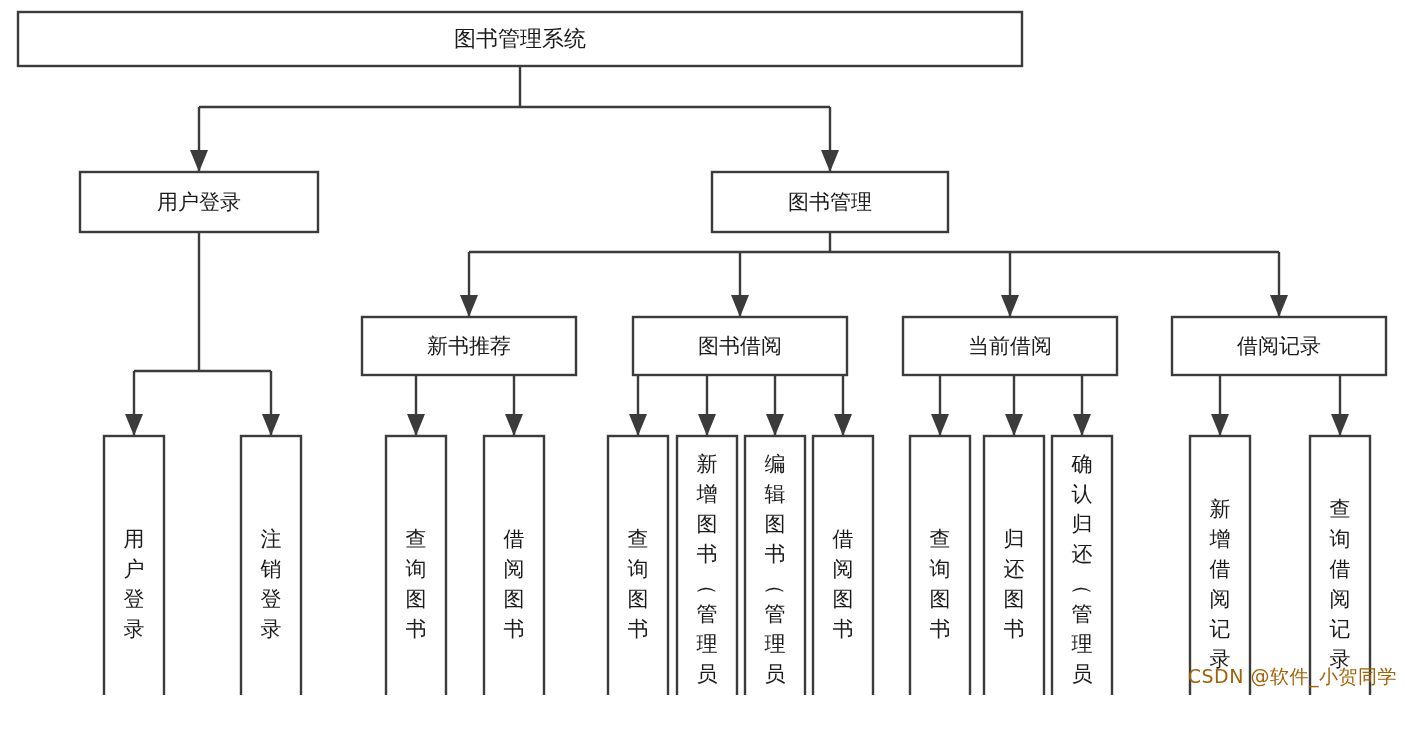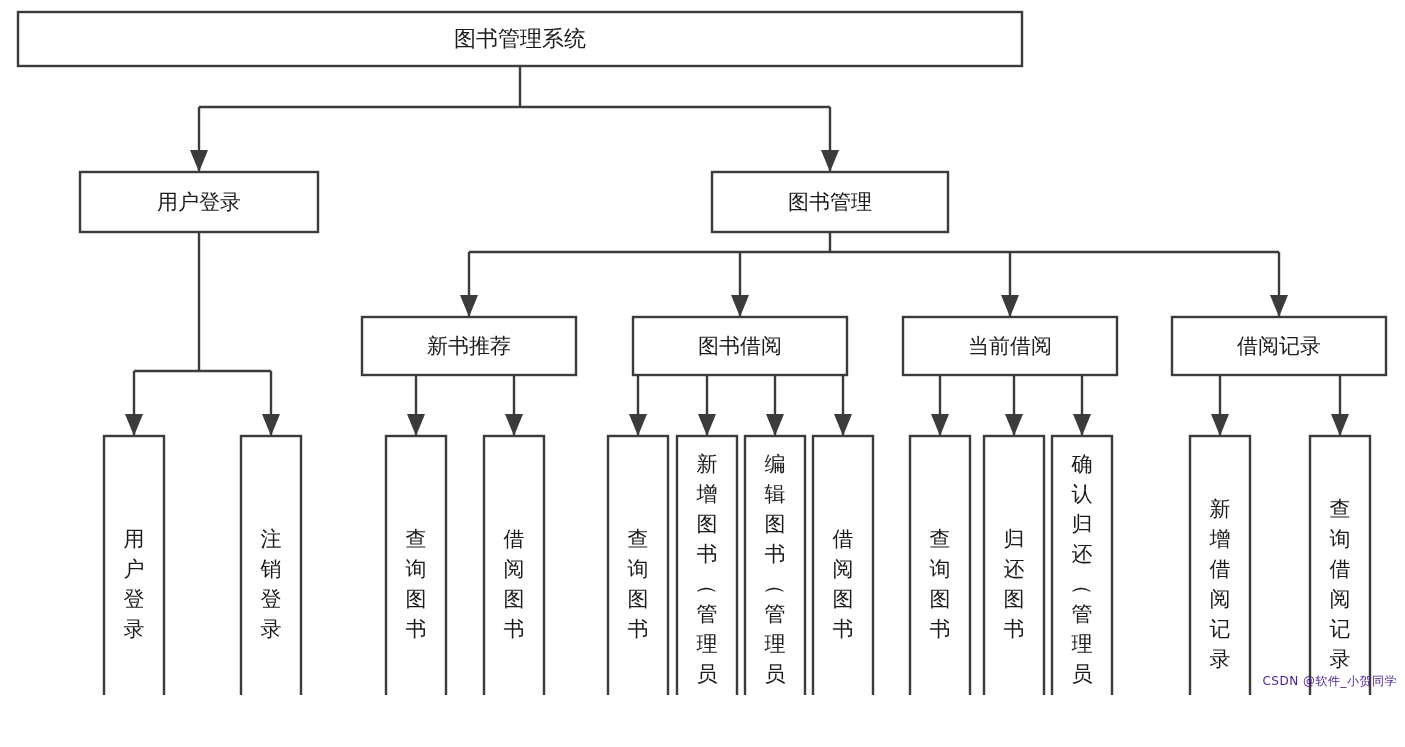--- a/index.html
+++ b/index.html
@@ -56,22 +56,22 @@
     font-family: "DejaVu Sans", "Liberation Sans", sans-serif;
     font-size: 21px;
     text-anchor: middle;
     dominant-baseline: middle;
   }
   .watermark {
     position: absolute;
     right: 8px;
     bottom: 5px;
     font-family: "DejaVu Sans", "Liberation Sans", sans-serif;
-    font-size: 12px;
-    color: #4c1d95;
+    font-size: 19px;
+    color: #a16207;
     white-space: nowrap;
     letter-spacing: 0.5px;
     pointer-events: none;
     padding-left: 22px;
   }
 </style>
 </head>
 <body>
 
 <div id="diagram-root">

